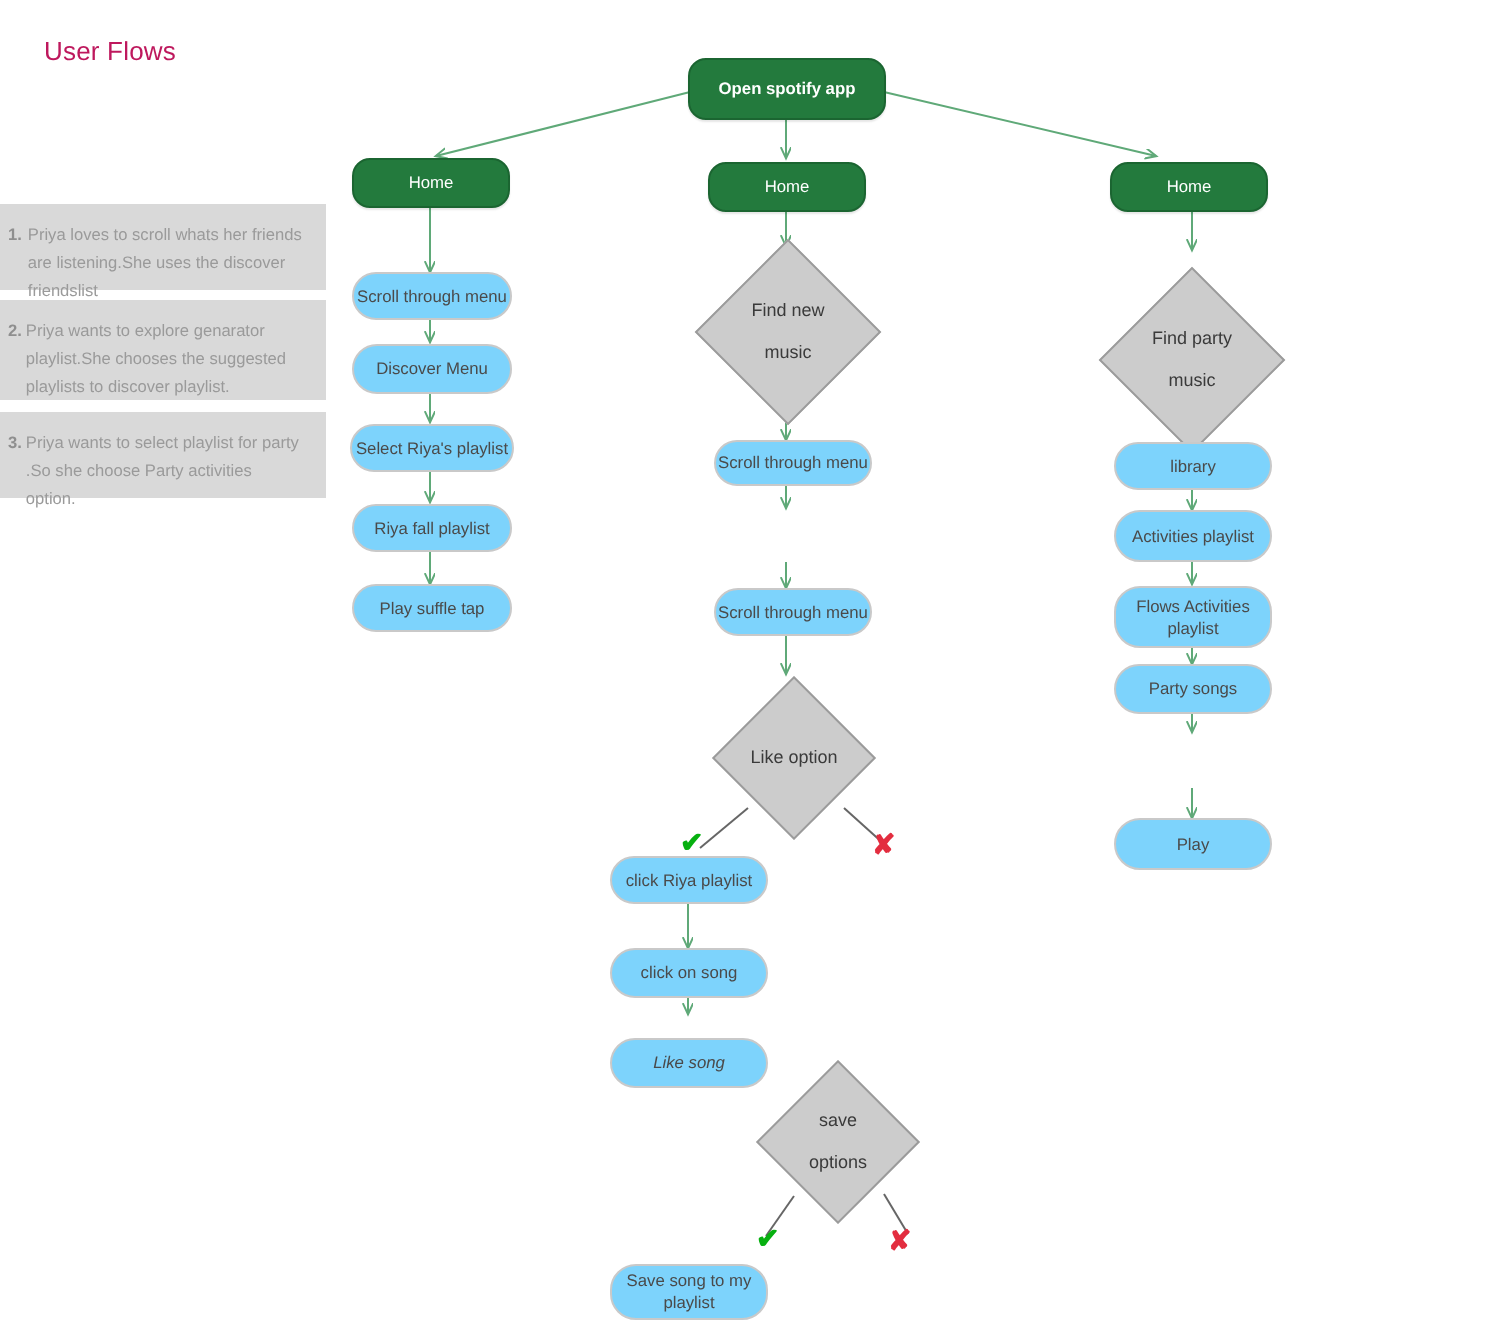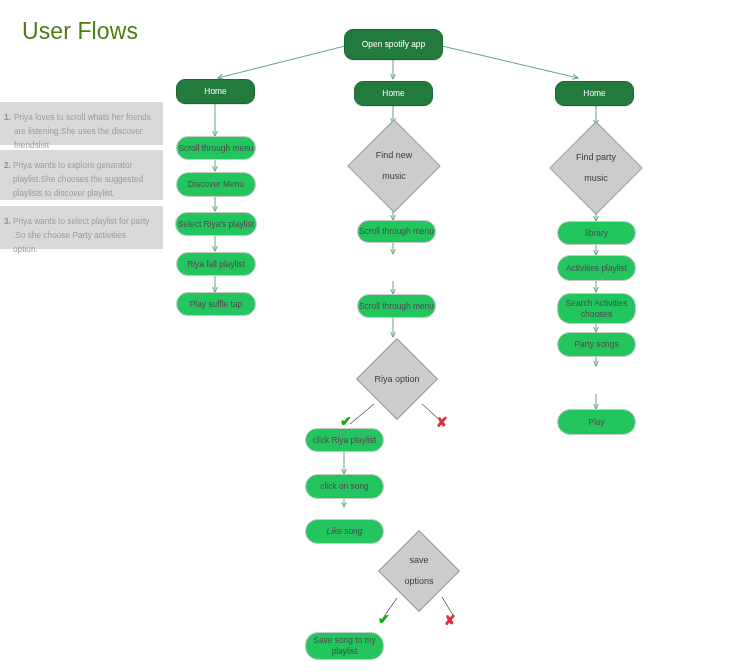--- a/index.html
+++ b/index.html
@@ -22,22 +22,22 @@
     left: 0; top: 0;
     width: 750px;
     height: 672px;
   }
 
   
   .page-title {
     position: absolute;
     left: 22px;
     top: 18px;
-    font-size: 23px;
-    color: #4d7c0f;
+    font-size: 13px;
+    color: #be185d;
     letter-spacing: .1px;
     white-space: nowrap;
   }
 
   
   .note {
     position: absolute;
     left: 0;
     width: 163px;
     background: #d9d9d9;
@@ -73,21 +73,21 @@
     line-height: 11px;
   }
   .node.green {
     background: #237a3d;
     border: 1px solid #1b6531;
     border-radius: 9px;
     color: #ffffff;
     box-shadow: 0 1px 1px rgba(0,0,0,.10);
   }
   .node.plain {
-    background: #22c55e;
+    background: #7dd3fc;
     border: 1px solid #c9c9c9;
     border-radius: 13px;
     color: #4a4a4a;
   }
 
   
   .diamond {
     position: absolute;
   }
   .diamond .shape {
@@ -191,21 +191,21 @@
       <path d="M596,106 L596,125" marker-end="url(#ah)"></path>
       <path d="M596,213 L596,221" marker-end="url(#ah)"></path>
       <path d="M596,245 L596,255" marker-end="url(#ah)"></path>
       <path d="M596,281 L596,292" marker-end="url(#ah)"></path>
       <path d="M596,324 L596,332" marker-end="url(#ah)"></path>
       <path d="M596,356 L596,366" marker-end="url(#ah)"></path>
       <path d="M596,394 L596,409" marker-end="url(#ah)"></path>
     </g>
   </svg>
 
-  <div class="node green" style="left:344px;top:29px;width:99px;height:31px;">
+  <div class="node green" style="left:344px;top:29px;width:99px;height:31px;font-weight:bold;">
     <span>Open spotify app</span>
   </div>
 
   <div class="node green" style="left:176px;top:79px;width:79px;height:25px;">
     <span>Home</span>
   </div>
   <div class="node plain" style="left:176px;top:136px;width:80px;height:24px;">
     <span>Scroll through menu</span>
   </div>
   <div class="node plain" style="left:176px;top:172px;width:80px;height:25px;">
@@ -233,21 +233,21 @@
 
   <div class="node plain" style="left:357px;top:220px;width:79px;height:23px;">
     <span>Scroll through menu</span>
   </div>
   <div class="node plain" style="left:357px;top:294px;width:79px;height:24px;">
     <span>Scroll through menu</span>
   </div>
 
   <div class="diamond" style="left:343px;top:337px;width:108px;height:83px;">
     <div class="shape" style="width:58px;height:58px;"></div>
-    <div class="dlabel">Riya option</div>
+    <div class="dlabel">Like option</div>
   </div>
   <div class="mark yes" style="left:340px;top:414px;">✔</div>
   <div class="mark no" style="left:436px;top:415px;">✘</div>
 
   <div class="node plain" style="left:305px;top:428px;width:79px;height:24px;align-items:center;">
     <span>click Riya playlist</span>
   </div>
   <div class="node plain" style="left:305px;top:474px;width:79px;height:25px;">
     <span>click on song</span>
   </div>
@@ -264,34 +264,34 @@
   <div class="mark no" style="left:444px;top:613px;">✘</div>
 
   <div class="node plain" style="left:305px;top:632px;width:79px;height:28px;">
     <span>Save song to my playlist</span>
   </div>
 
   <div class="node green" style="left:555px;top:81px;width:79px;height:25px;">
     <span>Home</span>
   </div>
 
-  <div class="diamond" style="left:541px;top:122px;width:110px;height:92px;">
+  <div class="diamond" style="left:541px;top:134px;width:110px;height:92px;">
     <div class="shape" style="width:66px;height:66px;"></div>
     <div class="dlabel">Find party
 music</div>
   </div>
 
   <div class="node plain" style="left:557px;top:221px;width:79px;height:24px;">
     <span>library</span>
   </div>
   <div class="node plain" style="left:557px;top:255px;width:79px;height:26px;">
     <span>Activities playlist</span>
   </div>
   <div class="node plain" style="left:557px;top:293px;width:79px;height:31px;">
-    <span>Search Activities chooses</span>
+    <span>Flows Activities playlist</span>
   </div>
   <div class="node plain" style="left:557px;top:332px;width:79px;height:25px;">
     <span>Party songs</span>
   </div>
   <div class="node plain" style="left:557px;top:409px;width:79px;height:26px;">
     <span>Play</span>
   </div>
 
 </div>
 

